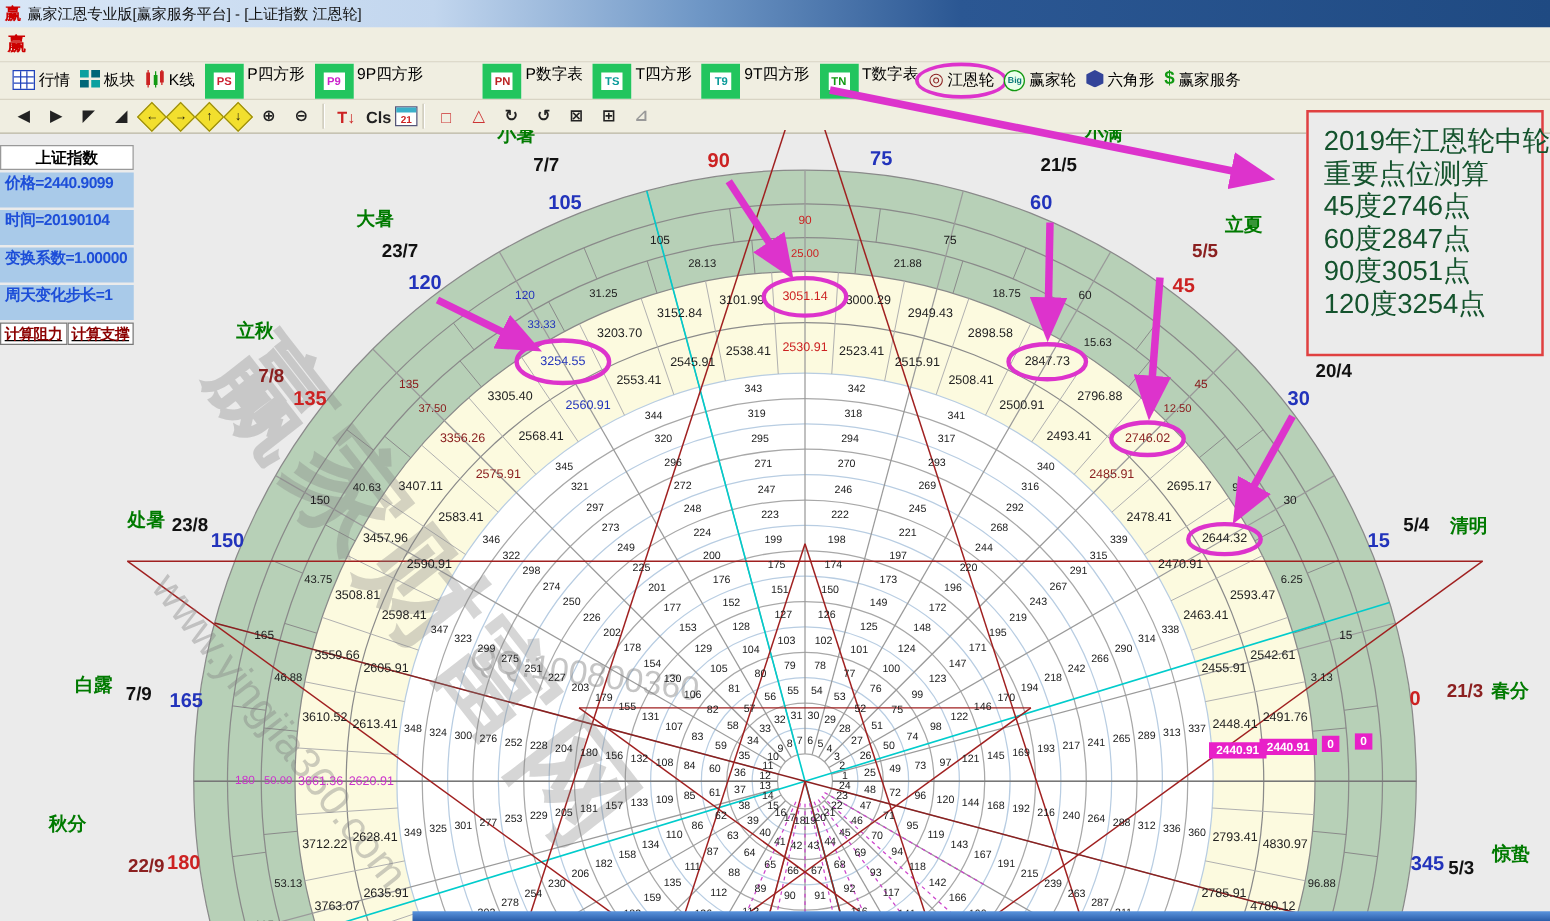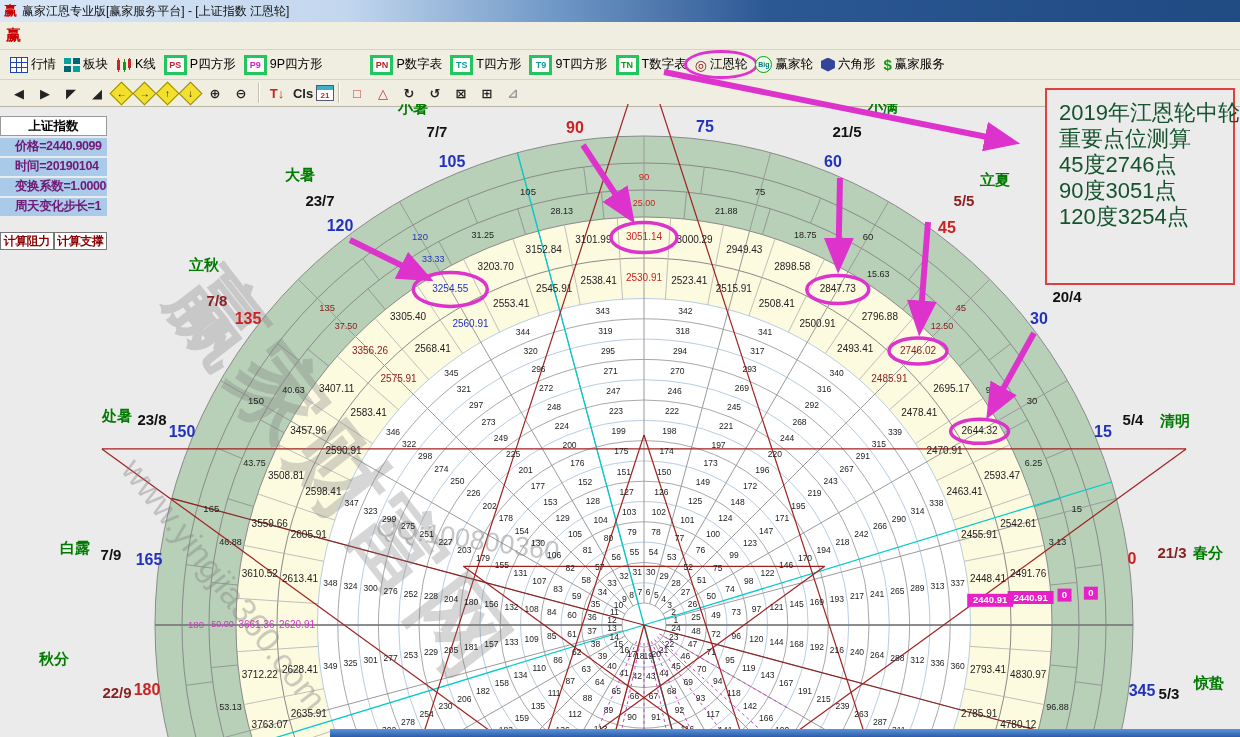--- a/index.html
+++ b/index.html
@@ -7,62 +7,62 @@
        font-family:"Liberation Sans","DejaVu Sans",sans-serif;}
   
   .titlebar{height:22px;display:flex;align-items:center;padding-left:4px;
     background:linear-gradient(to right,#d9e7f7 0%,#c2d6ee 28%,#6f97c6 45%,#2b5793 62%,#1f4a82 100%);
     font-size:12px;color:#111;}
   .titlebar .logo{color:#c00;font-weight:bold;font-size:13px;margin-right:5px;}
   .menubar{height:27px;display:flex;align-items:center;background:#f0eee1;border-bottom:1px solid #d8d4c4;font-size:13px;}
   .menubar .logo{color:#c00;font-weight:bold;font-size:15px;padding:0 8px 0 6px;}
   .menu-item{padding:0 9px;cursor:default;}
   .toolbar1{height:29px;display:flex;align-items:center;background:#f0eee1;border-bottom:1px solid #d8d4c4;font-size:12.5px;padding-left:6px;}
-  .tb-item{display:flex;align-items:center;gap:3px;padding:2px 4px;position:relative;white-space:nowrap;}
+  .tb-item{display:flex;align-items:flex-start;gap:3px;padding:2px 4px;position:relative;white-space:nowrap;}
   .tb-item.circled::after{content:"";position:absolute;inset:-4px -7px;border:3px solid #dd33cc;border-radius:50%;pointer-events:none;}
   .ic{display:inline-block;width:16px;height:14px;position:relative;}
   .ic-grid{border:1px solid #2244bb;background:
      linear-gradient(#2244bb,#2244bb) 0 4px/16px 1px no-repeat,
      linear-gradient(#2244bb,#2244bb) 0 9px/16px 1px no-repeat,
      linear-gradient(#2244bb,#2244bb) 5px 0/1px 14px no-repeat,
      linear-gradient(#2244bb,#2244bb) 10px 0/1px 14px no-repeat,#fff;}
   .ic-blocks{background:
      linear-gradient(#0aa0a0,#0aa0a0) 0 0/7px 6px no-repeat,
      linear-gradient(#067,#067) 9px 0/7px 6px no-repeat,
      linear-gradient(#067,#067) 0 8px/7px 6px no-repeat,
      linear-gradient(#0aa0a0,#0aa0a0) 9px 8px/7px 6px no-repeat;}
   .ic-candles{background:
      linear-gradient(#cc2222,#cc2222) 1px 2px/3px 10px no-repeat,
      linear-gradient(#cc2222,#cc2222) 2px 0/1px 14px no-repeat,
      linear-gradient(#119911,#119911) 7px 4px/3px 8px no-repeat,
      linear-gradient(#119911,#119911) 8px 1px/1px 13px no-repeat,
      linear-gradient(#cc2222,#cc2222) 12px 1px/3px 9px no-repeat,
      linear-gradient(#cc2222,#cc2222) 13px 0/1px 12px no-repeat;}
-  .ic-lb{width:17px;height:14px;border:3px solid #22c55e;background:#fff;font-size:9px;font-weight:bold;
+  .ic-lb{width:17px;height:14px;border:7px solid #22c55e;background:#fff;font-size:9px;font-weight:bold;
      display:inline-flex;align-items:center;justify-content:center;}
   .ic-target{width:auto;height:auto;font-size:14px;font-weight:bold;line-height:14px;}
   .ic-big{width:15px;height:15px;border:1.5px solid #119911;border-radius:50%;color:#0a7a7a;font-size:7px;font-weight:bold;
      display:inline-flex;align-items:center;justify-content:center;background:#eaffea;}
   .ic-hex{width:14px;height:14px;background:#334499;clip-path:polygon(50% 0,100% 25%,100% 75%,50% 100%,0 75%,0 25%);}
   .ic-dollar{width:auto;height:auto;font-size:15px;font-weight:bold;color:#119911;line-height:14px;}
   .tb-sep{width:1px;height:20px;background:#c3bfae;border-right:1px solid #fff;margin:0 4px;}
   .toolbar2{height:26px;display:flex;align-items:center;background:#f0eee1;border-bottom:1px solid #b9b5a4;font-size:13px;padding-left:6px;}
   .t2-item{min-width:22px;text-align:center;padding:1px 2px;}
   .t2-diamond{width:15px;height:15px;margin:0 3px;background:#f2df2e;border:1px solid #998c10;transform:rotate(45deg);
      display:inline-flex;align-items:center;justify-content:center;}
   .t2-diamond span{transform:rotate(-45deg);font-size:10px;font-weight:bold;color:#111;}
   .t2-cal{width:16px;height:14px;border:1px solid #557;background:#fff;font-size:8px;color:#c22;font-weight:bold;
      display:inline-flex;align-items:flex-end;justify-content:center;position:relative;}
   .t2-cal::before{content:"";position:absolute;top:0;left:0;right:0;height:4px;background:#3bb0c9;}
   
   .side-panel{position:absolute;left:0;top:116px;width:107px;z-index:20;font-size:12.5px;}
   .sp-header{background:#fff;border:1px solid #999;text-align:center;height:18px;line-height:18px;color:#000;font-weight:bold;}
-  .sp-row{background:#a9cae9;color:#701a75;font-weight:bold;height:18px;line-height:17px;padding-left:15px;
+  .sp-row{background:#a9cae9;color:#1d4ed8;font-weight:bold;height:28px;line-height:17px;padding-left:4px;
      margin-top:2px;white-space:nowrap;overflow:hidden;letter-spacing:-0.4px;}
-  .sp-btns{display:flex;margin-top:16px;}
+  .sp-btns{display:flex;margin-top:2px;text-decoration:underline;}
   .sp-btn{flex:1;background:#fff;border:1px solid #777;color:#8b0000;font-weight:bold;height:16px;line-height:16px;
      text-align:center;font-size:12px;letter-spacing:-0.5px;}
   
   #chart-svg{position:absolute;left:0;top:104px;z-index:1;}
   #overlay-svg{position:absolute;left:0;top:0;z-index:50;pointer-events:none;}
   .anno-box{position:absolute;left:1045px;top:88px;width:190px;height:197px;border:2px solid #e04040;z-index:10;
      background:#ebebeb;padding:10px 6px 0 12px;box-sizing:border-box;}
   .anno-line{color:#14532d;font-size:22px;line-height:26px;white-space:nowrap;}
   .taskbar{position:absolute;left:330px;top:729px;width:910px;height:8px;z-index:30;
      background:linear-gradient(#5a94dd,#2a5ca8);}
@@ -918,20 +918,21 @@
     <text x="1089" y="272" font-size="15" fill="#007a00" font-weight="bold" text-anchor="middle" dominant-baseline="middle">谷雨</text>
     <text x="1175" y="422" font-size="15" fill="#007a00" font-weight="bold" text-anchor="middle" dominant-baseline="middle">清明</text>
     <text x="1208" y="554" font-size="15" fill="#007a00" font-weight="bold" text-anchor="middle" dominant-baseline="middle">春分</text>
     <text x="1209" y="684" font-size="15" fill="#007a00" font-weight="bold" text-anchor="middle" dominant-baseline="middle">惊蛰</text>
   </svg>
 
 <div class="anno-box" id="anno-box">
     <div class="anno-line">2019年江恩轮中轮</div>
     <div class="anno-line">重要点位测算</div>
     <div class="anno-line">45度2746点</div>
+    <div class="anno-line">60度2847点</div>
     <div class="anno-line">90度3051点</div>
     <div class="anno-line">120度3254点</div>
   </div>
 
 <svg id="overlay-svg" width="1240" height="737" viewBox="0 0 1240 737">
     <defs>
       <marker id="ah" markerWidth="6" markerHeight="5" refX="4.6" refY="2.5" orient="auto">
         <path d="M0,0 L6,2.5 L0,5 z" fill="#dd33cc"></path>
       </marker>
     </defs>

